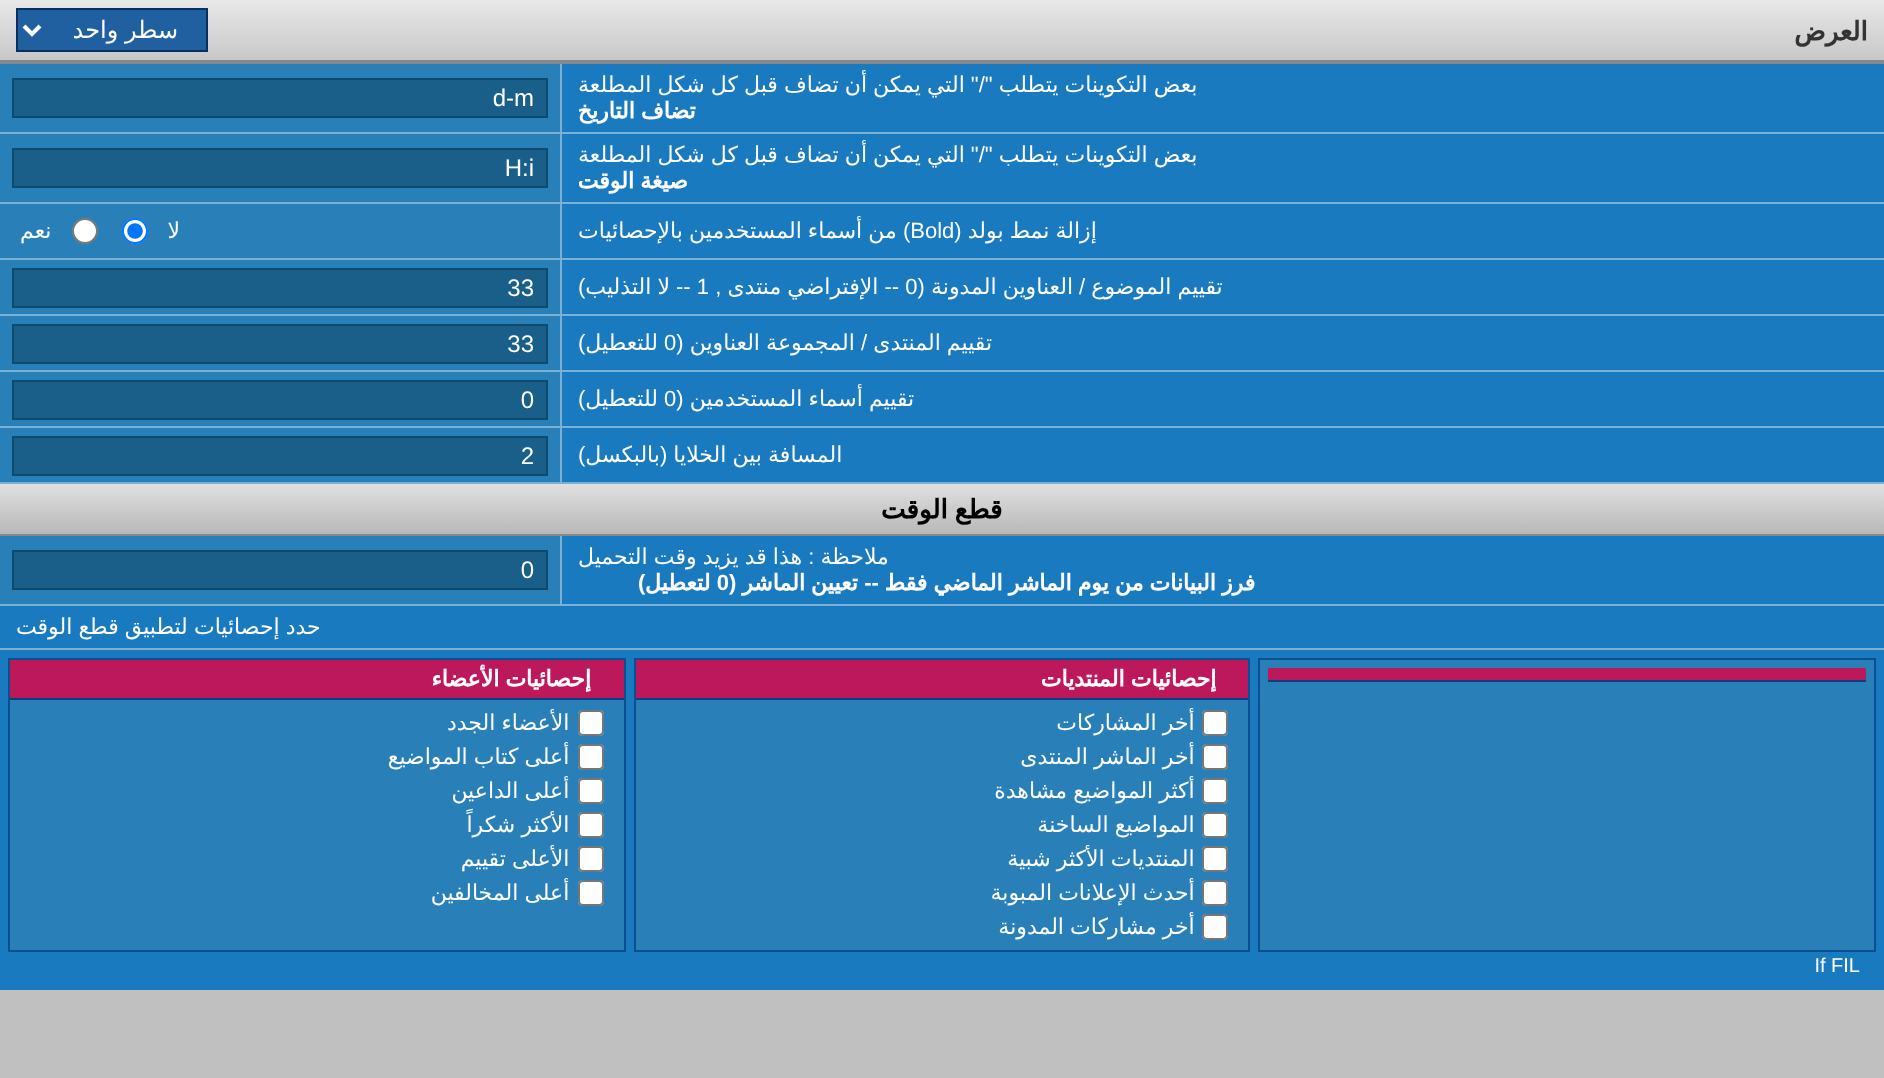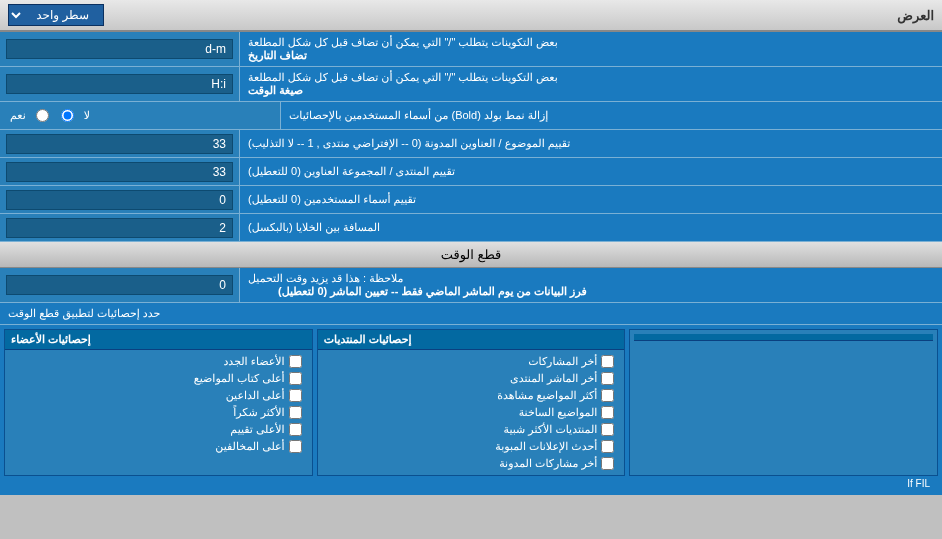--- a/index.html
+++ b/index.html
@@ -29,21 +29,21 @@
       text-align: right;
       font-size: 11px;
       border-left: 1px solid #7ab0d4;
     }
     .label-cell .label-inner {
       display: flex;
       flex-direction: column;
       align-items: flex-end;
     }
     .input-cell {
-      width: 239px;
+      width: 280px;
       background: #2980b9;
       display: flex;
       align-items: center;
       justify-content: flex-end;
       padding: 3px 6px;
     }
     .input-cell input[type="text"] {
       background: #1a5f8a;
       border: 1px solid #0d4a70;
       color: #fff;
@@ -66,21 +66,21 @@
       background: #2060a0;
       color: #fff;
       border: 1px solid #0a3060;
       padding: 2px 10px;
       font-size: 12px;
       direction: rtl;
     }
     .section-header {
       background: linear-gradient(to bottom, #e0e0e0, #b8b8b8);
       text-align: center;
-      font-weight: normal;
+      font-weight: bold;
       padding: 5px;
       border-bottom: 1px solid #888;
       color: #000;
       font-size: 13px;
     }
     .radio-cell {
       width: 280px;
       background: #2980b9;
       display: flex;
       align-items: center;
@@ -113,24 +113,24 @@
     .three-col-grid {
       display: grid;
       grid-template-columns: 1fr 1fr 1fr;
       gap: 4px;
     }
     .stat-box {
       background: #2980b9;
       border: 1px solid #0a5090;
     }
     .stat-box-header {
-      background: #0369a1;
-      color: #fff;
-      text-align: left;
-      padding: 3px 6px;
+      background: #be185d;
+      color: #fff;
+      text-align: right;
+      padding: 3px 16px;
       font-size: 11px;
       font-weight: bold;
       border-bottom: 1px solid #0a4080;
     }
     .stat-box-items {
       padding: 3px 6px;
     }
     .apply-row {
       background: #1a7abf;
       color: #fff;

